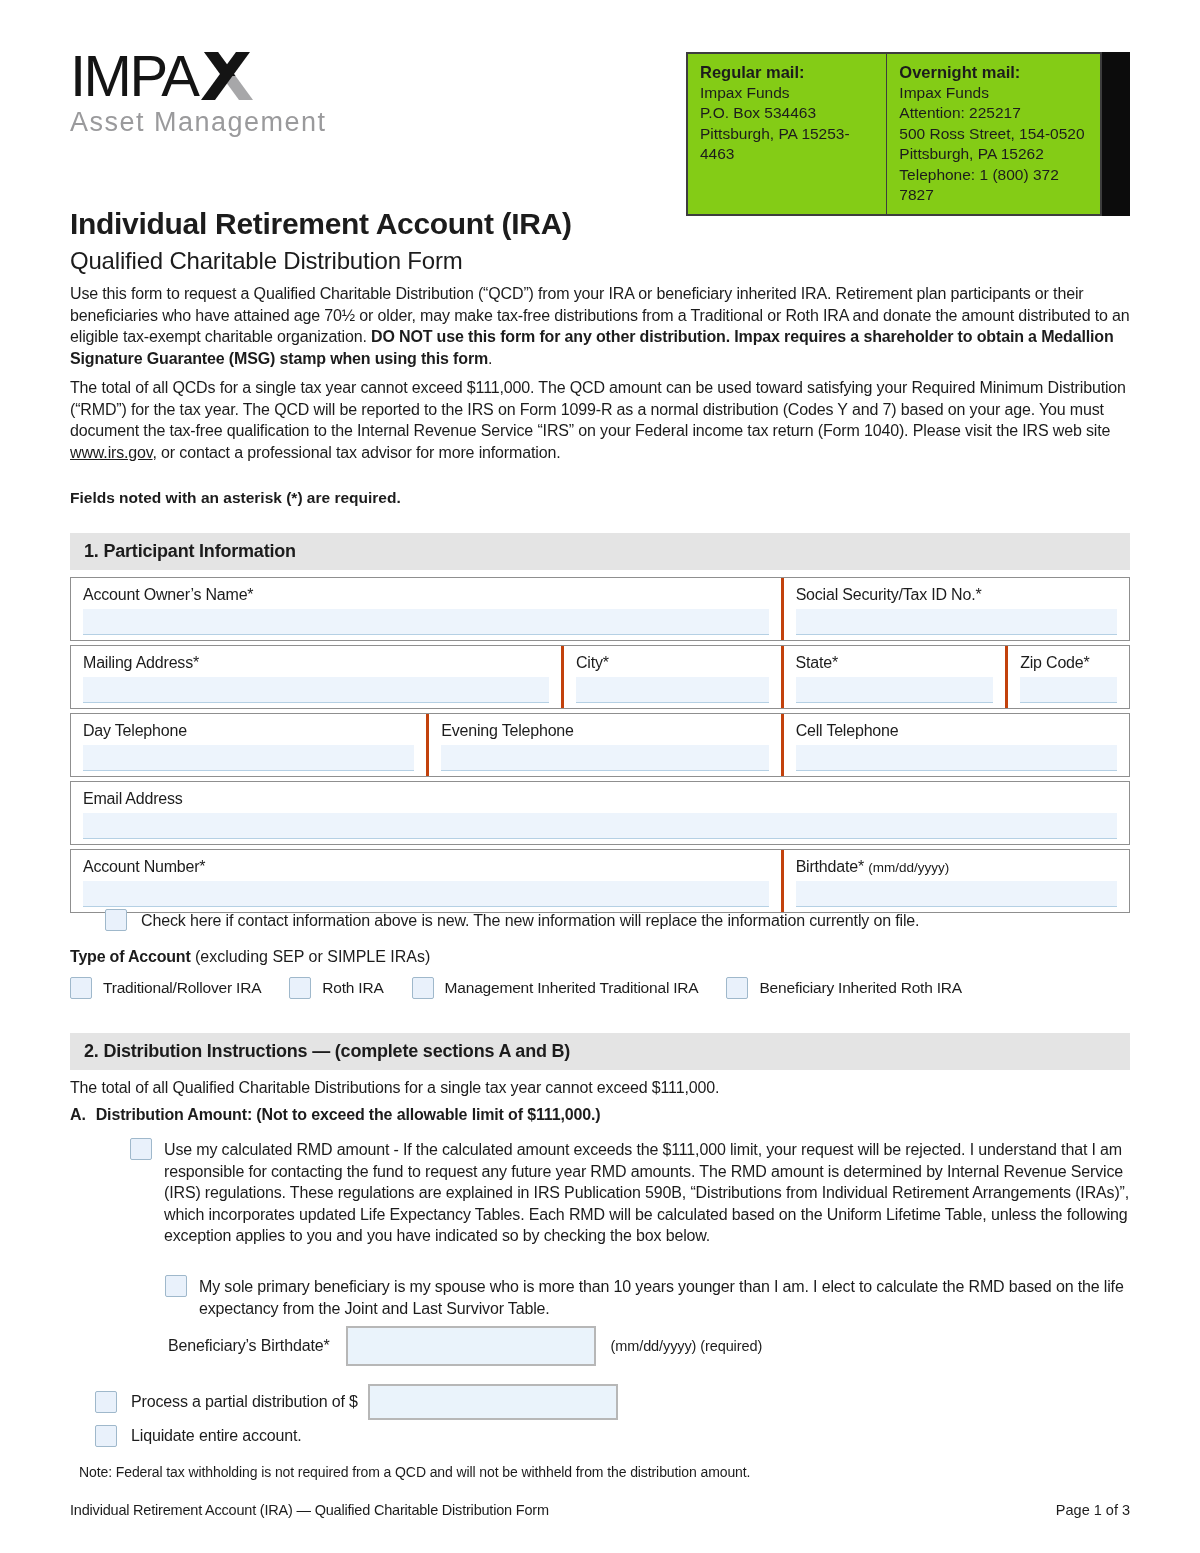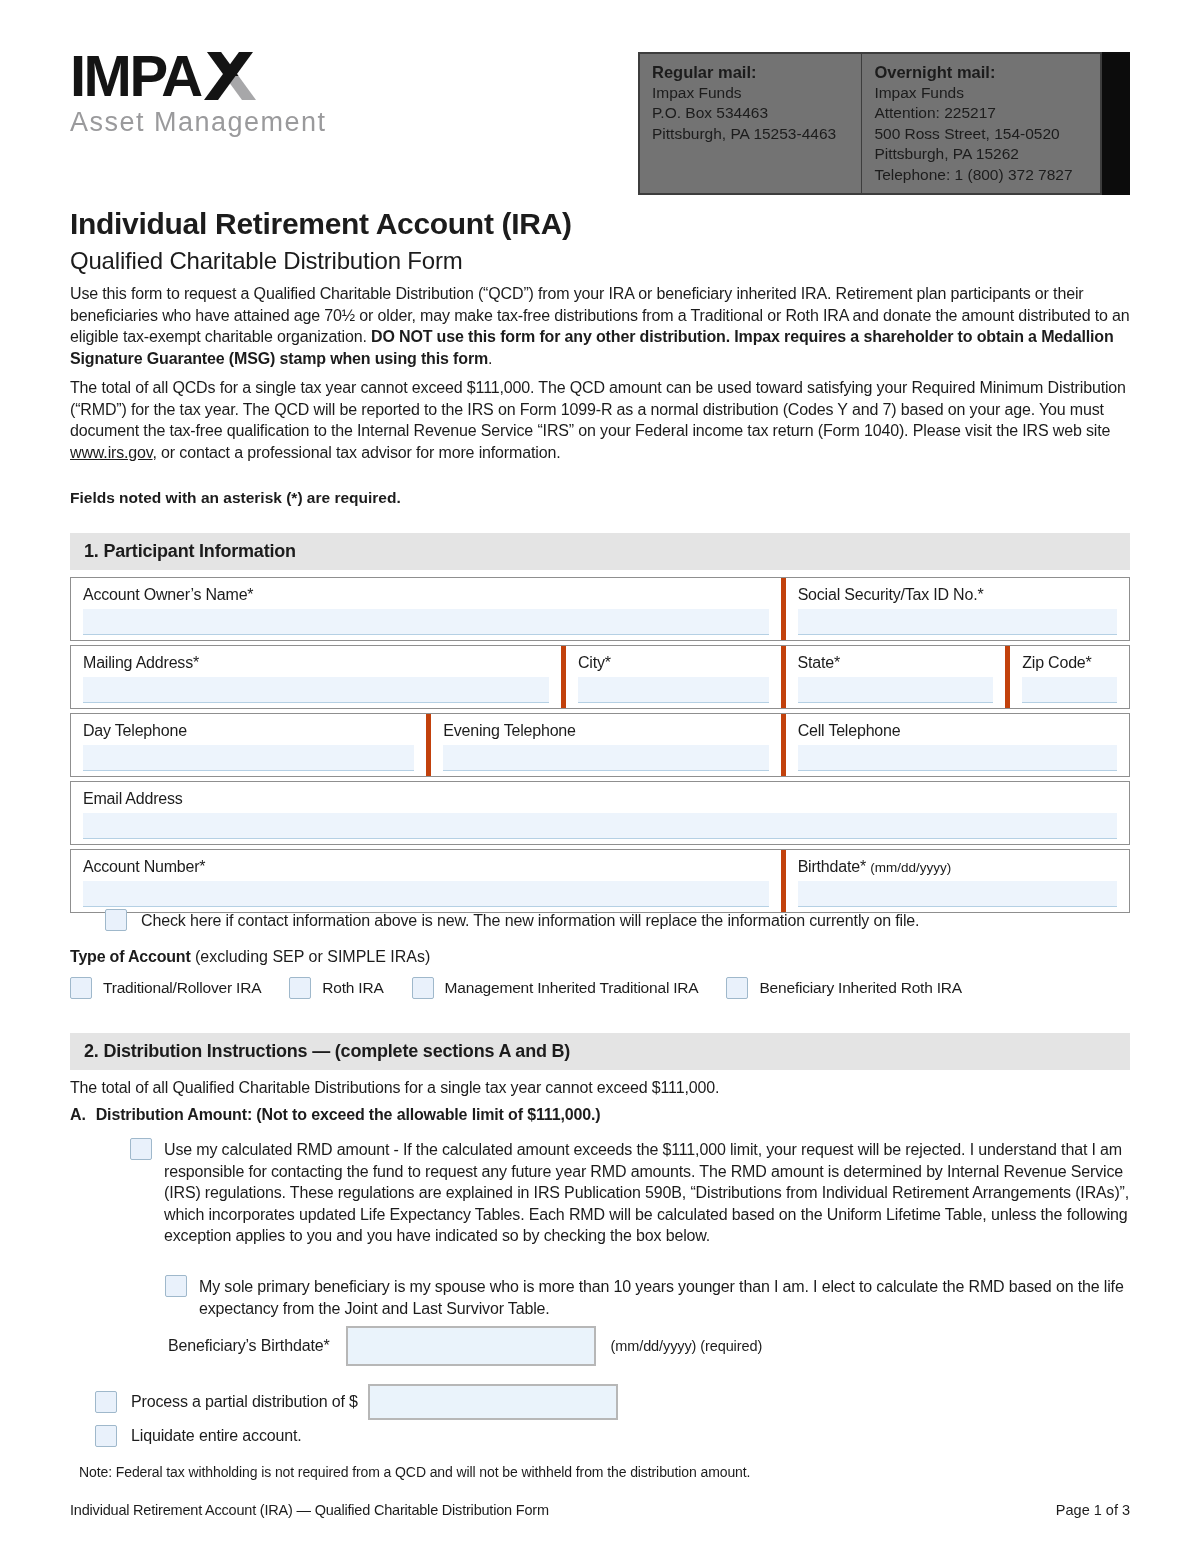--- a/index.html
+++ b/index.html
@@ -6,48 +6,48 @@
   html,body { background:#ffffff; }
   body {
     width:1200px; height:1553px; position:relative;
     font-family:"Liberation Sans", sans-serif;
     color:#1c1c1c;
   }
   .abs { position:absolute; left:70px; width:1060px; }
 
   
   .header-row { display:flex; justify-content:space-between; align-items:flex-start; }
-  .logo-line { display:flex; align-items:flex-end; font-weight:bold; font-size:58px;
+  .logo-line { display:flex; align-items:flex-end; font-weight:normal; font-size:58px;
                letter-spacing:-2.5px; color:#141414; line-height:48px; }
   .logo-x { margin-left:3px; display:block; }
   .logo-sub { font-size:27px; color:#9a9a9c; letter-spacing:1.5px; margin-top:7px; }
 
   .mailbox-wrap { display:flex; align-items:stretch; }
-  .mailbox { border:2px solid #3d3d3d; display:flex; width:464px; min-height:135px; background:#737373; }
+  .mailbox { border:2px solid #3d3d3d; display:flex; width:416px; min-height:135px; background:#84cc16; }
   .mail-col { padding:8px 10px 8px 12px; font-size:15.5px; line-height:20.5px; }
   .mail-col.first { width:232px; border-right:1.5px solid #3d3d3d; }
   .mail-col.second { width:248px; }
   .mail-title { font-weight:bold; font-size:16.5px; }
   .black-bar { width:28px; background:#0c0c0c; min-height:139px; }
 
   
   .page-title { font-size:30px; font-weight:bold; letter-spacing:-0.3px; }
   .page-subtitle { font-size:24px; margin-top:6px; letter-spacing:-0.2px; }
   .body-text { font-size:16px; line-height:21.5px; letter-spacing:-0.15px; }
   .irs-link { color:#1c1c1c; text-decoration:underline; cursor:pointer; }
   .required-note { font-size:15.5px; font-weight:bold; }
 
   
   .section-bar { background:#e4e4e4; padding:8px 14px; font-size:18px; font-weight:bold; letter-spacing:-0.2px; }
 
   
   .frow { display:flex; border:1px solid #8f8f8f; background:#fff; margin-top:4px; height:64px; }
   .frow:first-child { margin-top:0; }
   .fcell { padding:8px 12px 0 12px; position:relative; }
-  .fcell + .fcell { border-left:5px solid #c2410c; }
+  .fcell + .fcell { border-left:3px solid #c2410c; }
   .flabel { font-size:16px; letter-spacing:-0.2px; white-space:nowrap; }
   .flabel .fmt { font-size:13.5px; letter-spacing:0; }
   .finput { position:absolute; left:12px; right:12px; bottom:5px; height:26px;
             background:#edf4fc; border-bottom:1px solid #b5d0e4; }
 
   
   .cb { width:22px; height:22px; flex:0 0 22px; background:#e9f1fb;
         border:1px solid #9fb8cb; border-radius:2px; cursor:pointer; display:inline-block; }
   .cb-row { display:flex; align-items:flex-start;margin-left:35px; }
   .cb-row .cb { margin-top:-1px; }

